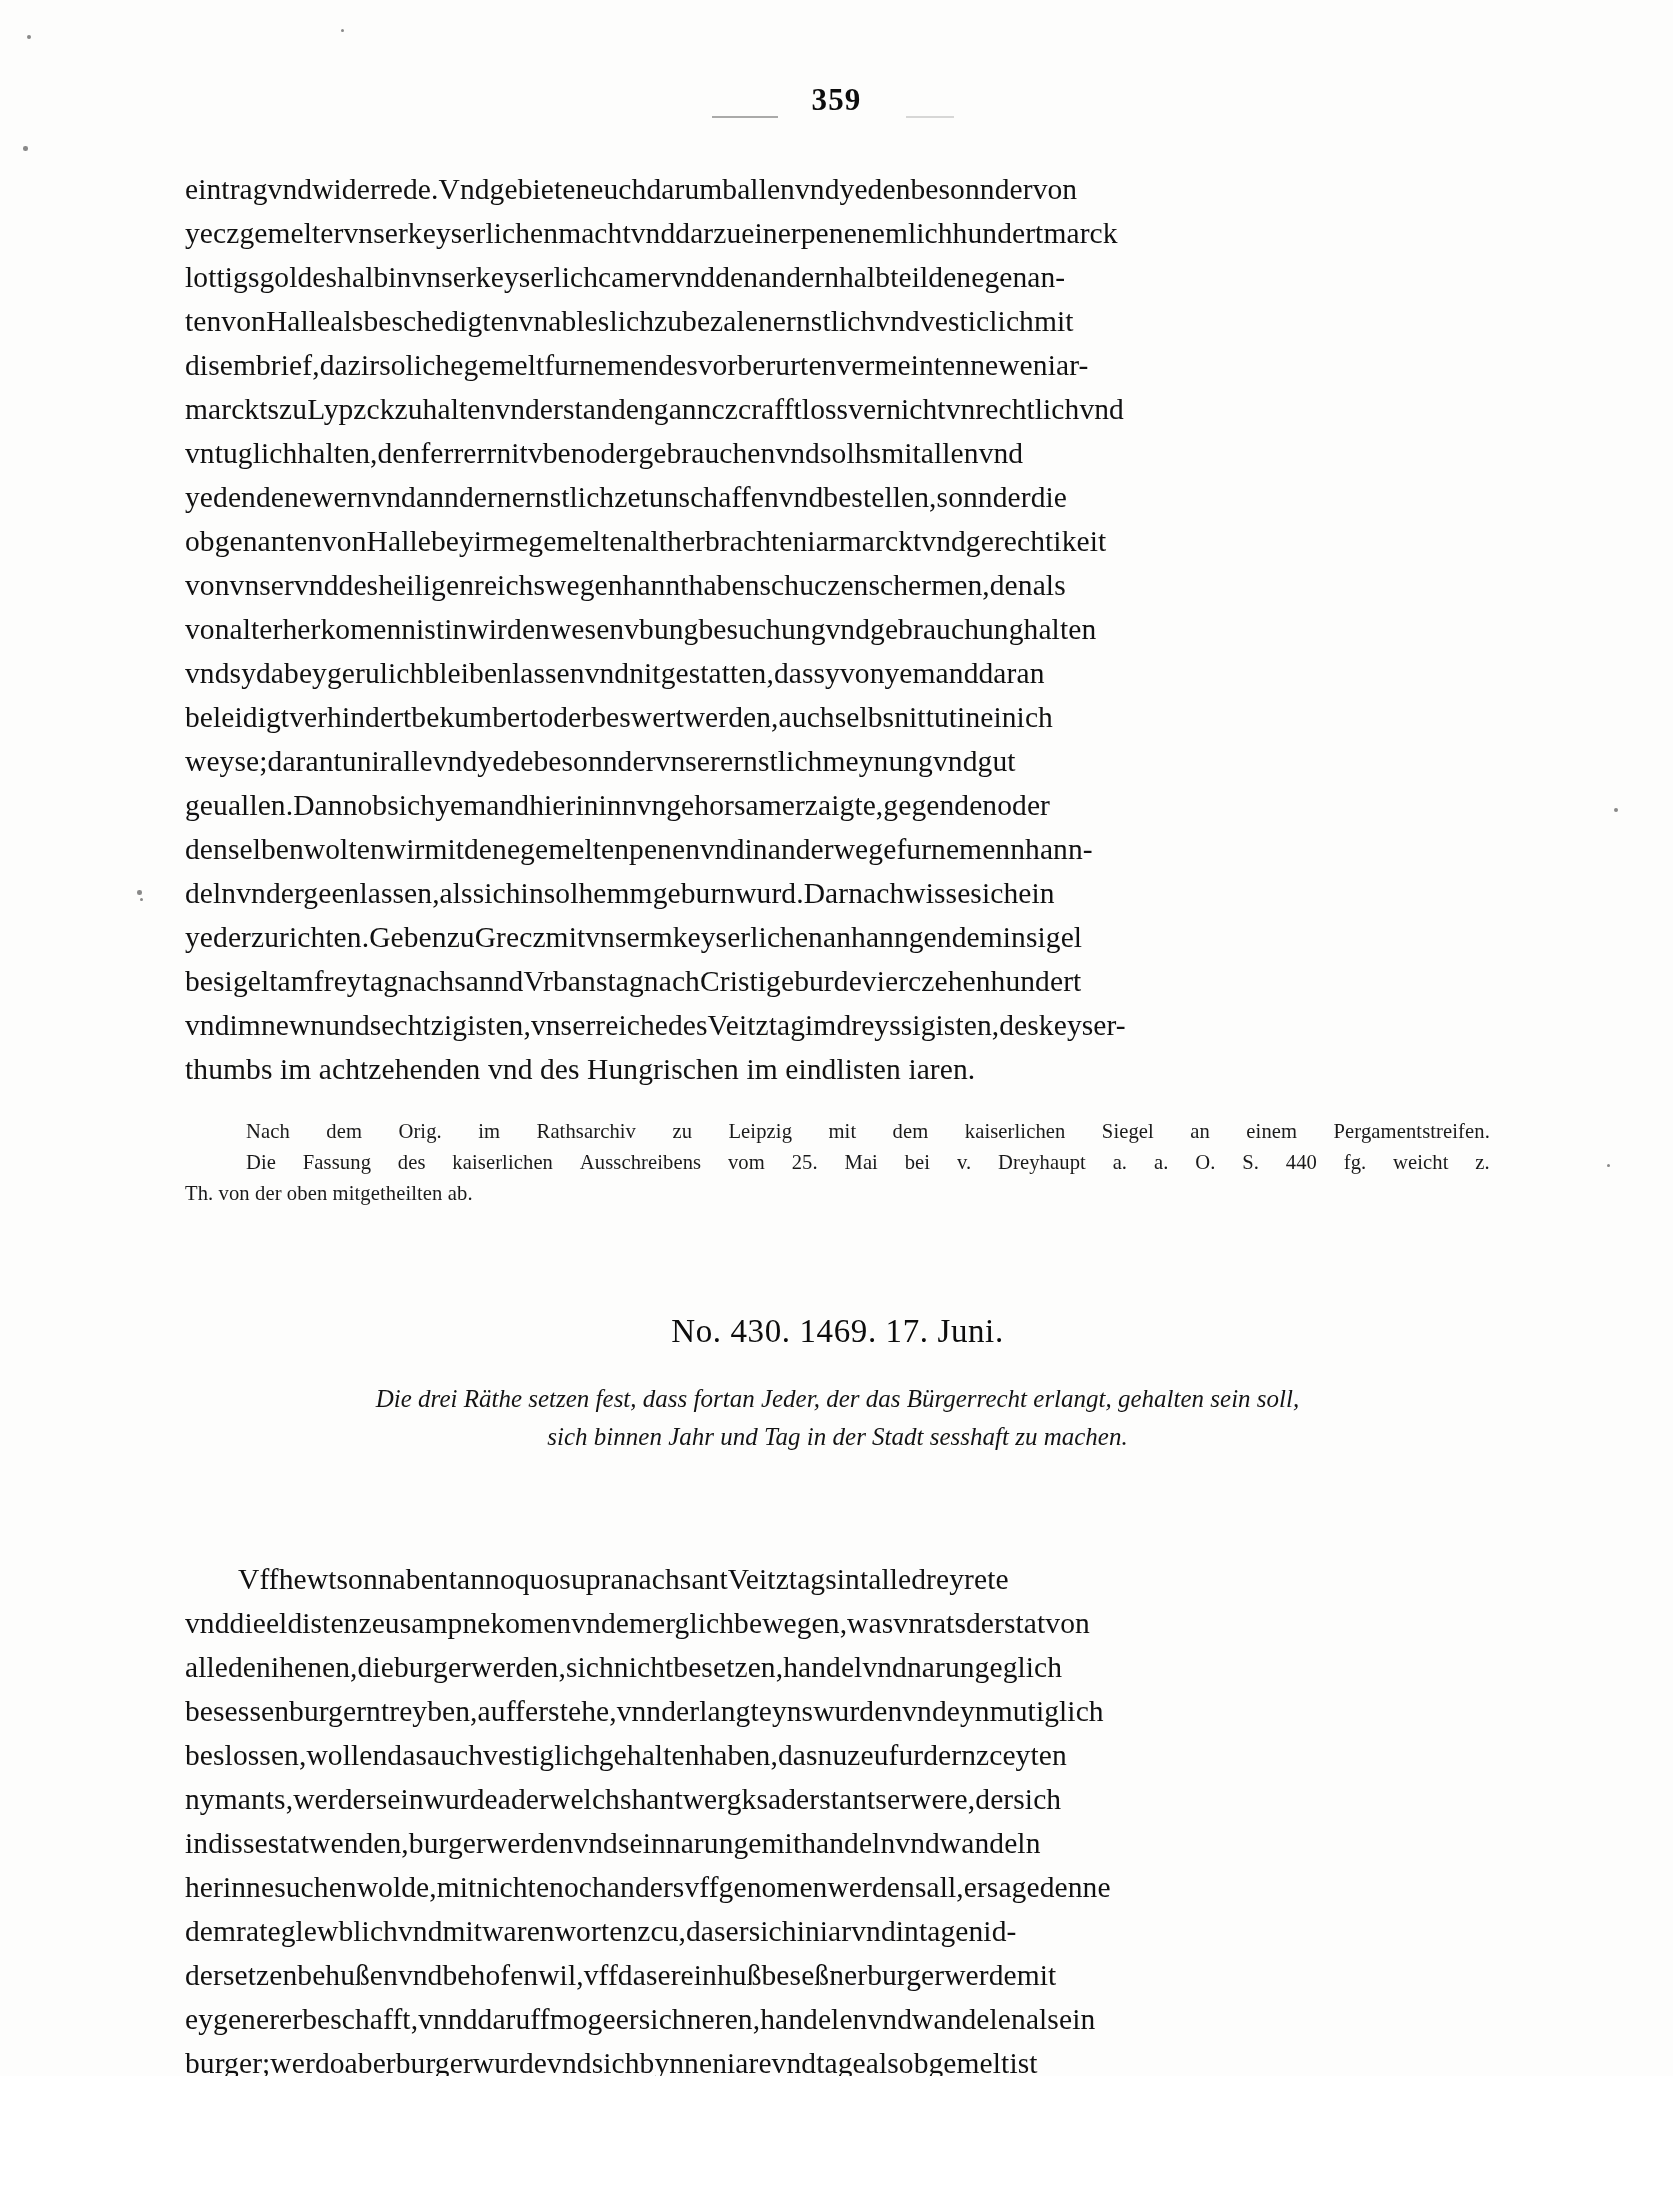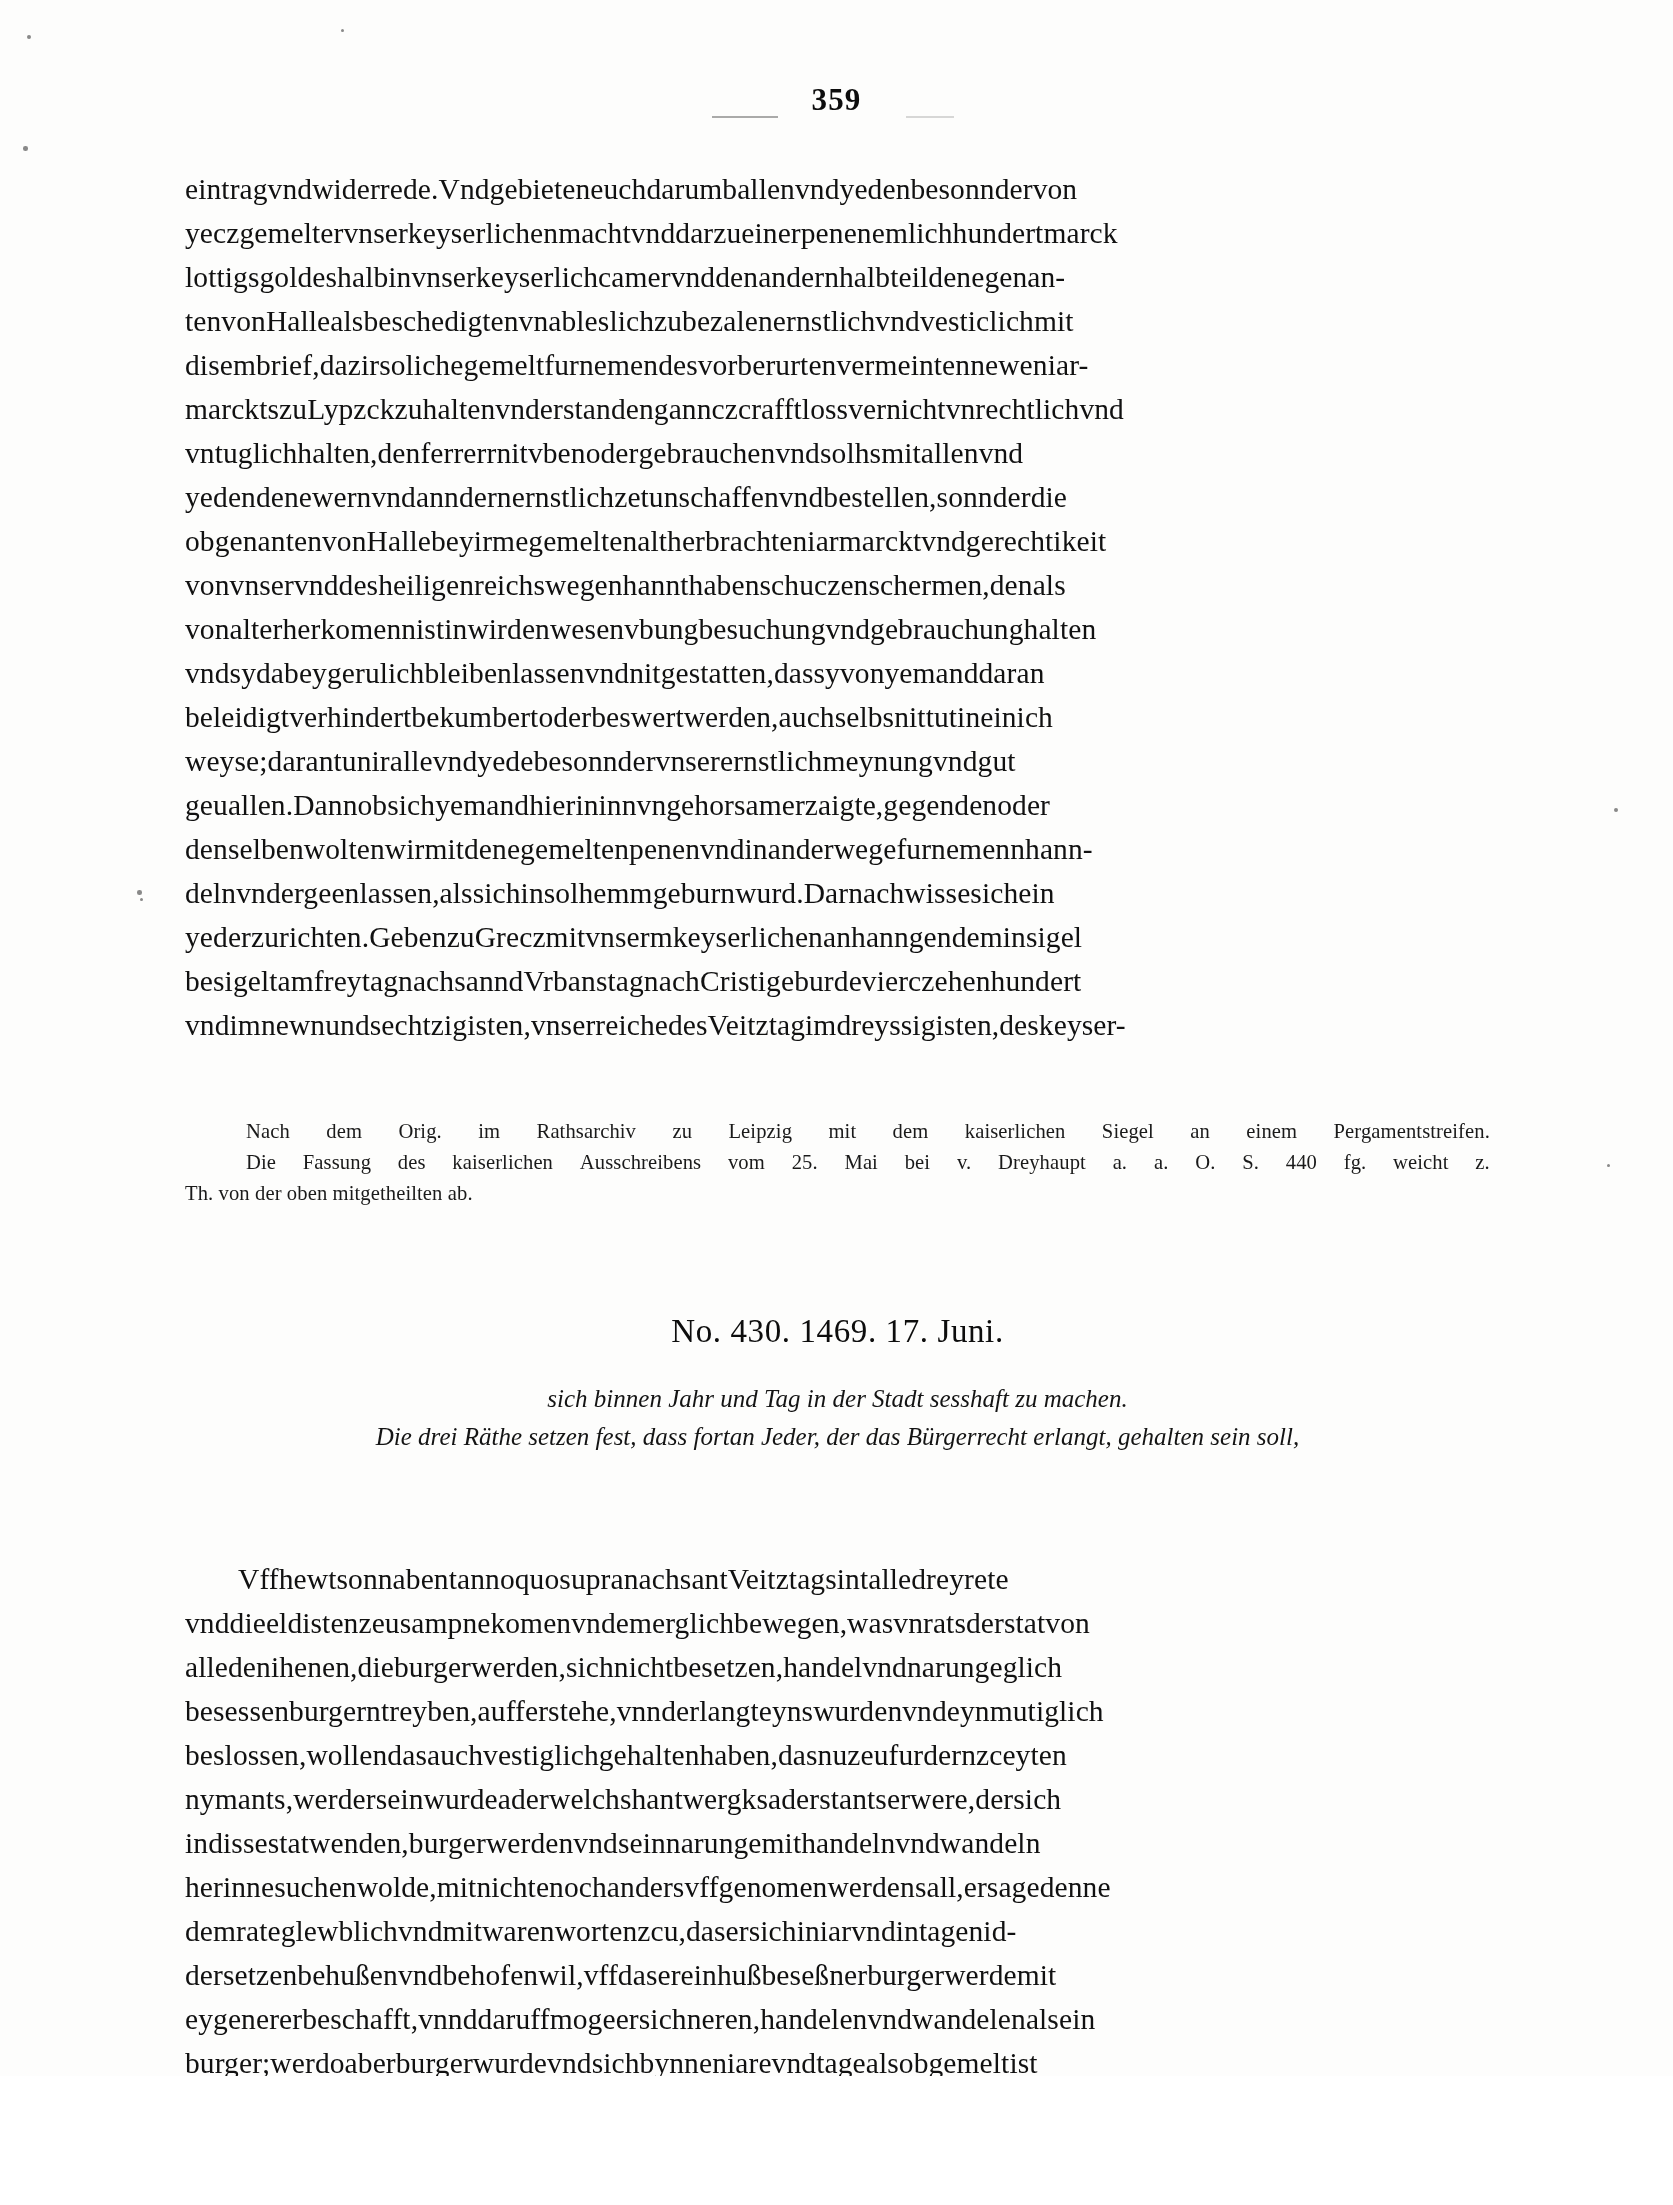--- a/index.html
+++ b/index.html
@@ -391,20 +391,21 @@
           <span>newnundsechtzigisten,</span>
           <span>vnser</span>
           <span>reiche</span>
           <span>des</span>
           <span>Veitztag</span>
           <span>im</span>
           <span>dreyssigisten,</span>
           <span>des</span>
           <span>keyser-</span>
         </span>
+        <span class="ln">thumbs im achtzehenden vnd des Hungrischen im eindlisten iaren.</span>
       </div>
   </div>
 
   <div class="col" style="top:1116px; left:185px; width:1305px;">
     <div class="note" id="note-source">
         <span class="ln j note-indent">
           <span>Nach</span>
           <span>dem</span>
           <span>Orig.</span>
           <span>im</span>
@@ -443,22 +444,22 @@
         <span class="ln">Th. von der oben mitgetheilten ab.</span>
       </div>
   </div>
 
   <div class="col" style="top:1313px;">
     <div class="sec-heading">No. 430.  1469.  17. Juni.</div>
   </div>
 
   <div class="col" style="top:1380px;">
     <div class="sec-summary" id="sec-summary">
+        <span class="ln">Die drei Räthe setzen fest, dass fortan Jeder, der das Bürgerrecht erlangt, gehalten sein soll,</span>
         <span class="ln">sich binnen Jahr und Tag in der Stadt sesshaft zu machen.</span>
-        <span class="ln">Die drei Räthe setzen fest, dass fortan Jeder, der das Bürgerrecht erlangt, gehalten sein soll,</span>
       </div>
   </div>
 
   <div class="col" style="top:1557px;">
     <div class="body-par" id="par-body">
         <span class="ln j indent-first">
           <span>Vff</span>
           <span>hewt</span>
           <span>sonnabent</span>
           <span>anno</span>

